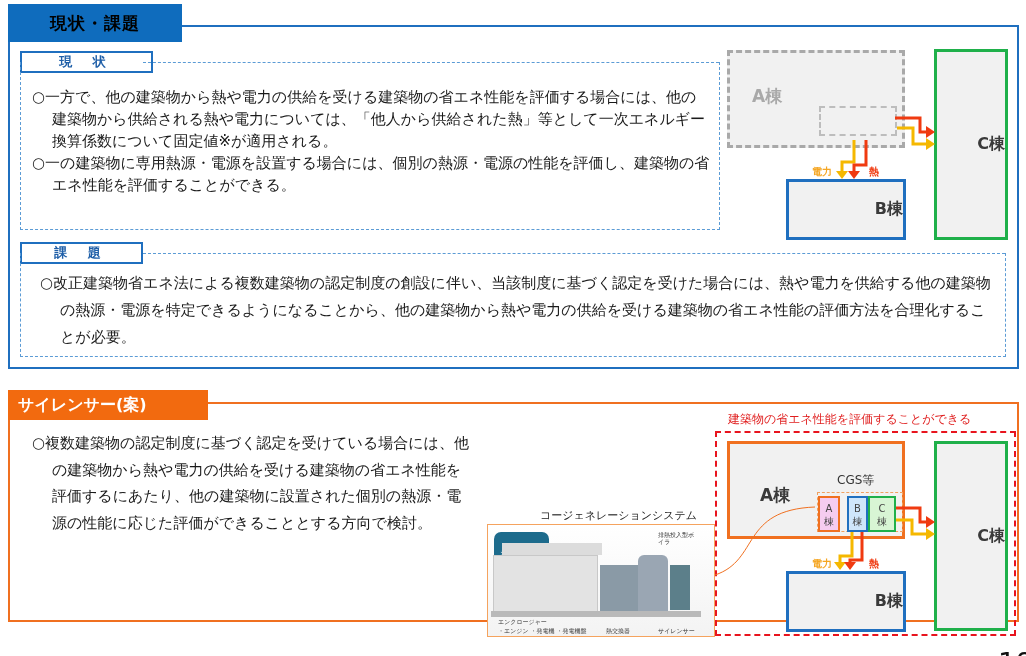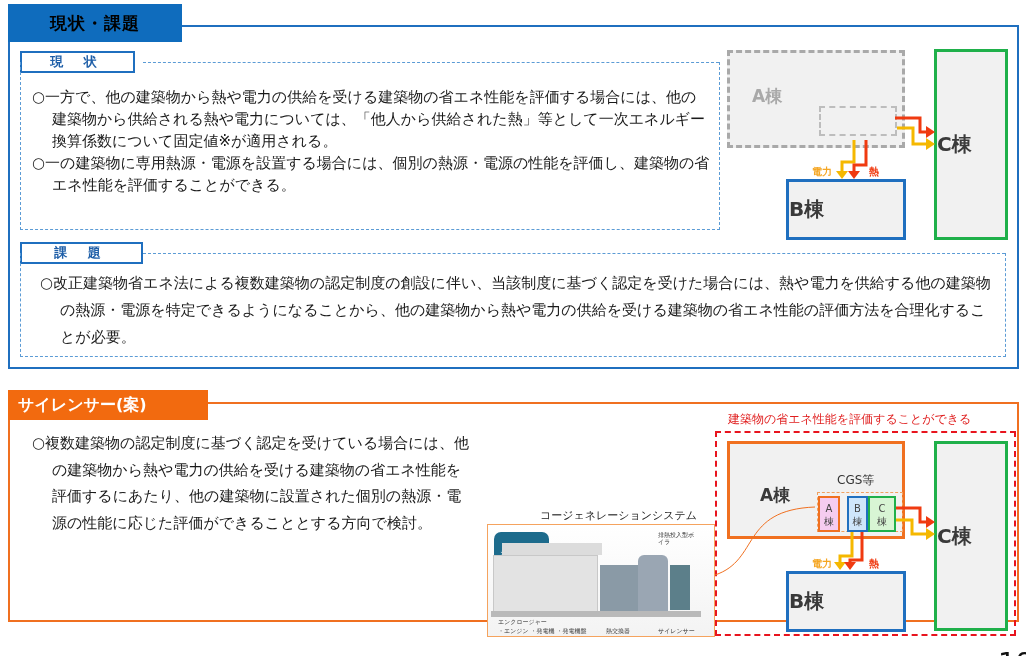--- a/index.html
+++ b/index.html
@@ -15,21 +15,21 @@
 
   .sub-label { height: 22px; border: 2px solid #1f6fbf; background: #fff; color: #1f5fa8; font-weight: bold; font-size: 13px; display: flex; align-items: center; justify-content: center; letter-spacing: 8px; }
   .dotted-line-h { height: 0; border-top: 1px dashed #5b9bd5; }
   .dotted-box { border: 1px dashed #5b9bd5; border-top: none; }
 
   .body-text { font-size: 15px; line-height: 22px; color: #1a1a1a; }
   .bullet-p { padding-left: 22px; text-indent: -20px; }
   .note { font-family: "DejaVu Serif", "Liberation Serif", serif; font-size: 11.5px; color: #222; }
 
   
-  .bldg { display: flex; align-items: center; justify-content: flex-start; font-weight: bold; font-size: 20px; color: #3a3a3a; background: #f1f1f1; }
+  .bldg { display: flex; align-items: center; justify-content: flex-end; font-weight: bold; font-size: 16px; color: #3a3a3a; background: #f1f1f1; }
   .lbl-small { font-size: 10px; font-weight: bold; }
 
   
   .sec2-frame { left: 8px; top: 416px; width: 1011px; height: 206px; border: 2px solid #f07020; border-top: none; }
   .sec2-topline { left: 206px; top: 402px; width: 813px; height: 2px; background: #f07020; }
   .sec2-rightline { left: 1017px; top: 402px; width: 2px; height: 16px; background: #f07020; }
   .sec2-title { left: 8px; top: 390px; width: 200px; height: 30px; background: #f26a0f; color: #fff; font-weight: bold; font-size: 16px; display: flex; align-items: center; padding-left: 10px; }
 
   .scope-box { left: 715px; top: 431px; width: 301px; height: 205px; border: 2px dashed #e8141e; border-style: dashed; }
   .scope-label { left: 728px; top: 411px; font-size: 12px; color: #e01e1e; white-space: nowrap; }
@@ -39,21 +39,21 @@
   .page-num { left: 998px; top: 630px; font-size: 28px; color: #111; background: #fff; line-height: 22px; margin-top: 23px; }
 </style>
 </head>
 <body>
 
 <div class="abs sec1-topline"></div>
 <div class="abs sec1-rightline"></div>
 <div class="abs sec1-frame"></div>
 <div class="abs sec1-title">現状・課題</div>
 
-<div class="abs sub-label" style="left:20px; top:51px; width:115px;">現 状</div>
+<div class="abs sub-label" style="left:20px; top:51px; width:133px;">現 状</div>
 <div class="abs dotted-line-h" style="left:143px; top:62px; width:576px;"></div>
 <div class="abs dotted-box" style="left:20px; top:62px; width:700px; height:168px;"></div>
 
 <div class="abs body-text" style="left:30px; top:86px; width:680px;">
   <p class="bullet-p">○一方で、他の建築物から熱や電力の供給を受ける建築物の省エネ性能を評価する場合には、他の建築物から供給される熱や電力については、「他人から供給された熱」等として一次エネルギー換算係数について固定値※が適用される。</p>
   <p class="bullet-p">○一の建築物に専用熱源・電源を設置する場合には、個別の熱源・電源の性能を評価し、建築物の省エネ性能を評価することができる。</p>
 </div>
 
 <div class="abs sub-label" style="left:20px; top:242px; width:123px;">課 題</div>
 <div class="abs dotted-line-h" style="left:143px; top:253px; width:862px;"></div>

